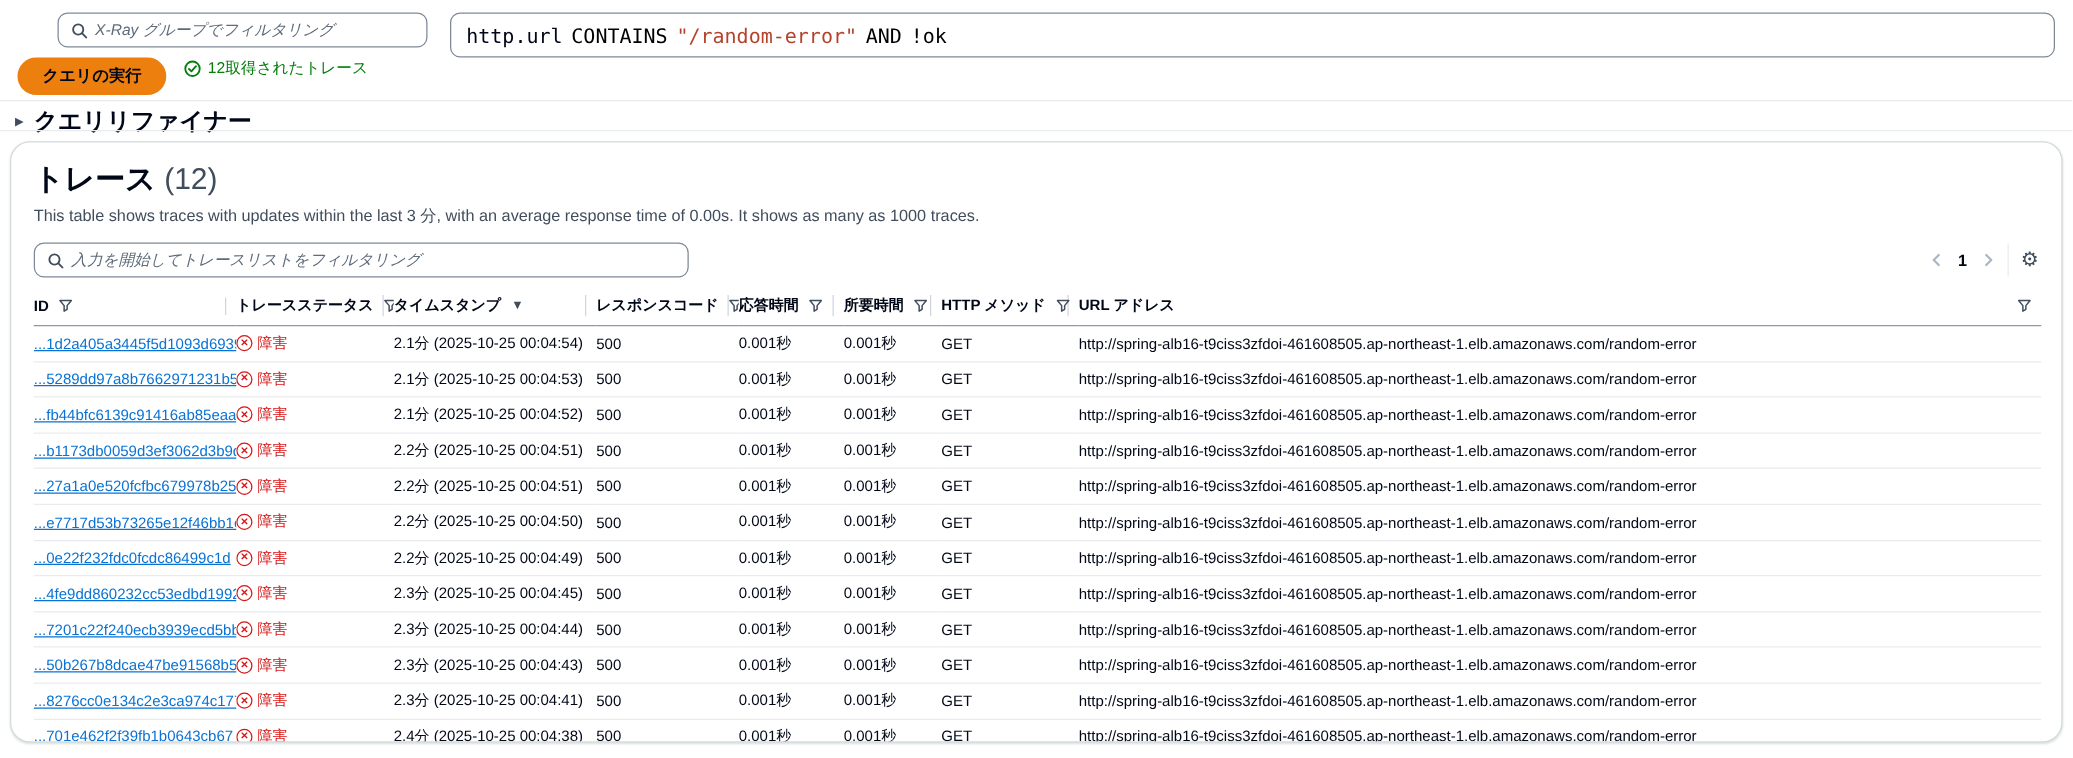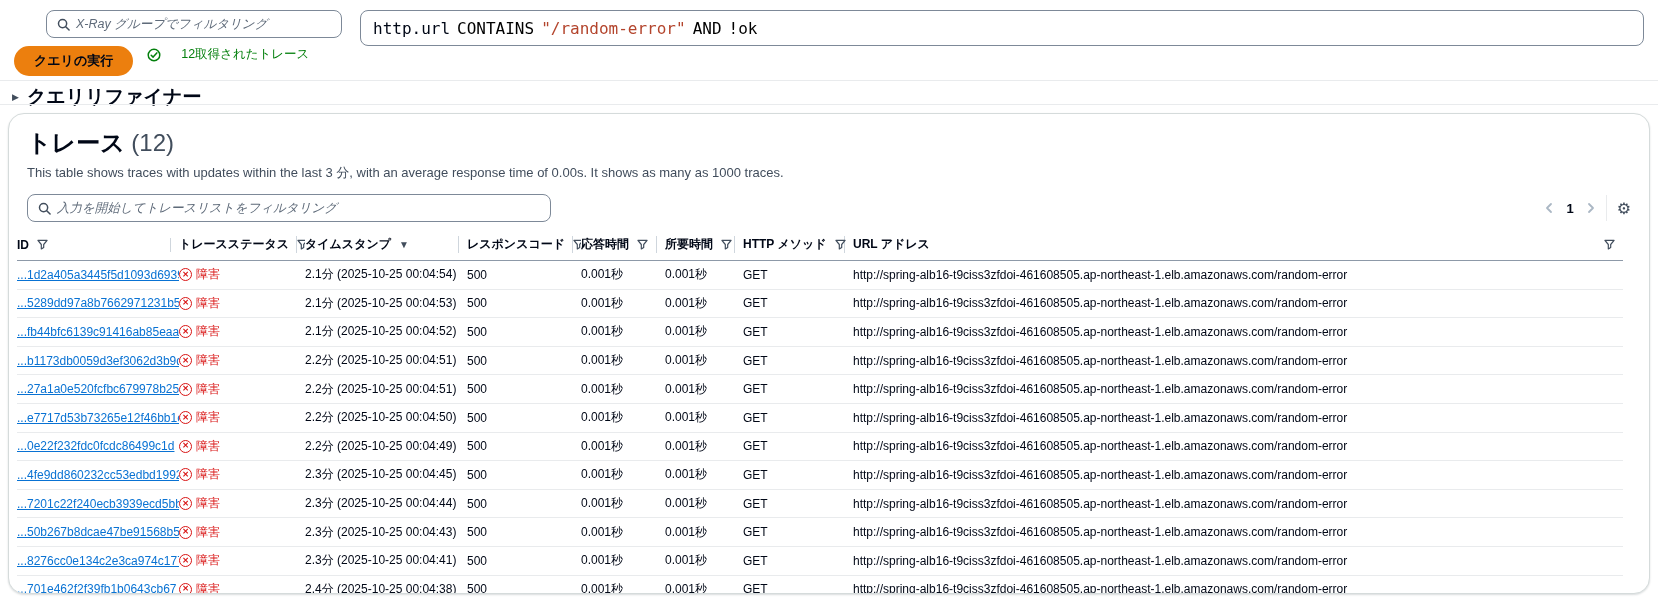--- a/index.html
+++ b/index.html
@@ -25,21 +25,21 @@
   .tok { margin-right:7px; }
   .tok-plain  { color:#000716; }
   .tok-keyword{ color:#000000; }
   .tok-string { color:#b3442c; }
   .actions { position:absolute; top:46px; left:14px; display:flex; align-items:flex-start; gap:14px; }
   .run-btn {
     background:#ec7f0e; border:2px solid #ec7f0e; color:#000716;
     font-weight:bold; font-size:13px; border-radius:16px; height:30px;
     padding:0 18px; cursor:pointer; font-family:"Liberation Sans", sans-serif;
   }
-  .result-status { display:flex; align-items:center; gap:20px; color:#037f0c; font-size:12.5px; }
+  .result-status { display:flex; align-items:center; gap:5px; color:#037f0c; font-size:12.5px; }
   .divider { position:absolute; left:0; right:0; height:1px; background:#e9ebed; }
   .refiner { position:absolute; top:84px; left:12px; display:flex; align-items:center; gap:8px; cursor:pointer; }
   .refiner .tri { font-size:9px; color:#414d5c; }
   .refiner .lbl { font-size:19px; font-weight:bold; }
   
   .card {
     position:absolute; top:113px; left:8px; width:1642px; height:481px;
     background:#fff; border:1px solid #d5dbdb; border-radius:16px;
     box-shadow:0 1px 2px rgba(0,28,36,.15); overflow:hidden;
   }
@@ -50,21 +50,21 @@
   .card-desc { font-size:13px; color:#414d5c; margin-top:5px; }
   .card-tools { display:flex; align-items:center; margin:12px 18px 0 18px; }
   .table-filter { width:524px; }
   .tools-right { margin-left:auto; display:flex; align-items:center; gap:10px; }
   .pager { display:flex; align-items:center; gap:12px; font-size:13px; }
   .pager .chev { color:#b4bcc9; cursor:pointer; font-size:14px; line-height:1; }
   .pager .page { font-weight:bold; }
   .vsep { width:1px; height:26px; background:#e9ebed; }
   .gear { font-size:16px; color:#414d5c; cursor:pointer; }
   
-  table { border-collapse:collapse; table-layout:fixed; width:1606px; margin:8px 18px 0 8px; font-size:12px; }
+  table { border-collapse:collapse; table-layout:fixed; width:1606px; margin:8px 18px 0 18px; font-size:12px; }
   th, td { text-align:left; font-weight:normal; overflow:hidden; white-space:nowrap; }
   thead th { padding:6px 8px 7px 0; border-bottom:1px solid #8d99a8; }
   thead .th-inner { display:flex; align-items:center; gap:8px; font-weight:bold; color:#000716; position:relative; }
   thead th:not(:last-child) .th-inner { border-right:1px solid #cfd6dd; margin-right:0; padding-right:10px; }
   thead th:last-child .th-inner { justify-content:space-between; }
   .hicon { display:inline-flex; align-items:center; }
   .hicon svg { display:block; }
   .sort-desc { color:#414d5c; font-size:10px; }
   tbody td { padding:0 8px 0 0; height:28.6px; border-bottom:1px solid #e9ebed; }
   tbody tr:last-child td { border-bottom:1px solid #e9ebed; }

